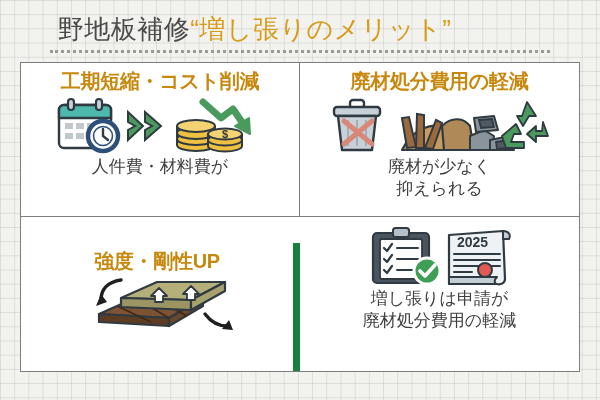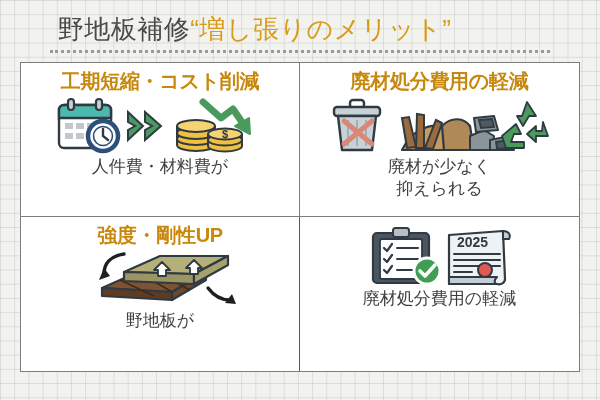--- a/index.html
+++ b/index.html
@@ -67,21 +67,21 @@
     position: relative;
     box-sizing: border-box;
     display: flex;
     flex-direction: column;
     align-items: center;
     padding-top: 7px;
     overflow: hidden;
   }
   .cell.c1 { border-right: 1px solid #7d7d7d; border-bottom: 1px solid #7d7d7d; }
   .cell.c2 { border-bottom: 1px solid #7d7d7d; }
-  .cell.c3 { border-right: 1px solid #15803d; }
+  .cell.c3 { border-right: 7px solid #15803d; margin-top: 26px; }
 
   .cell-title {
     font-size: 20px;
     font-weight: bold;
     color: #c8880d;
     letter-spacing: -0.3px;
     white-space: nowrap;
     line-height: 1.1;
   }
   .icon-row {
@@ -252,21 +252,20 @@
           <path d="M44 6 C30 8 24 16 24 26"></path>
           <path d="M128 40 C134 48 142 52 150 52"></path>
         </g>
         <g fill="#1f1f1f">
           <path d="M19 32 L30 28 L24 20 Z"></path>
           <path d="M152 46 L156 56 L145 55 Z"></path>
         </g>
       </svg>
     </div>
     <div class="cell-body">
-      <div>野地板が</div>
     </div>
   </div>
 
   <div class="cell">
     <div class="icon-row">
       <svg width="190" height="60" viewBox="0 0 190 60">
 
         <g>
           <rect x="28" y="6" width="56" height="50" rx="4" fill="#4a5560" stroke="#2f3a42" stroke-width="2.2"></rect>
           <rect x="35" y="12" width="42" height="40" rx="2" fill="#ffffff" stroke="#2f3a42" stroke-width="1.8"></rect>
@@ -299,17 +298,18 @@
               <path d="M109 39h46"></path>
           </g>
           <g stroke="#2f3a42" stroke-width="2" stroke-linecap="round">
             <path d="M109 45h18"></path>
           </g>
           <circle cx="140" cy="43" r="7" fill="#e05a52" stroke="#2f3a42" stroke-width="2"></circle>
         </g>
       </svg>
     </div>
     <div class="cell-body">
+      <div>増し張りは申請が</div>
       <div>廃材処分費用の軽減</div>
     </div>
   </div>
 
 </div>
 
 </body></html>

